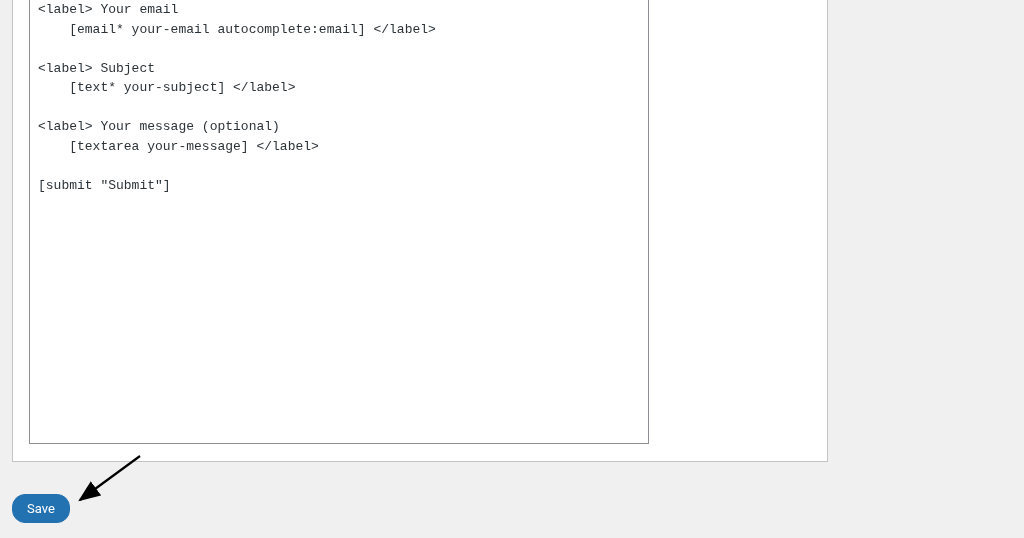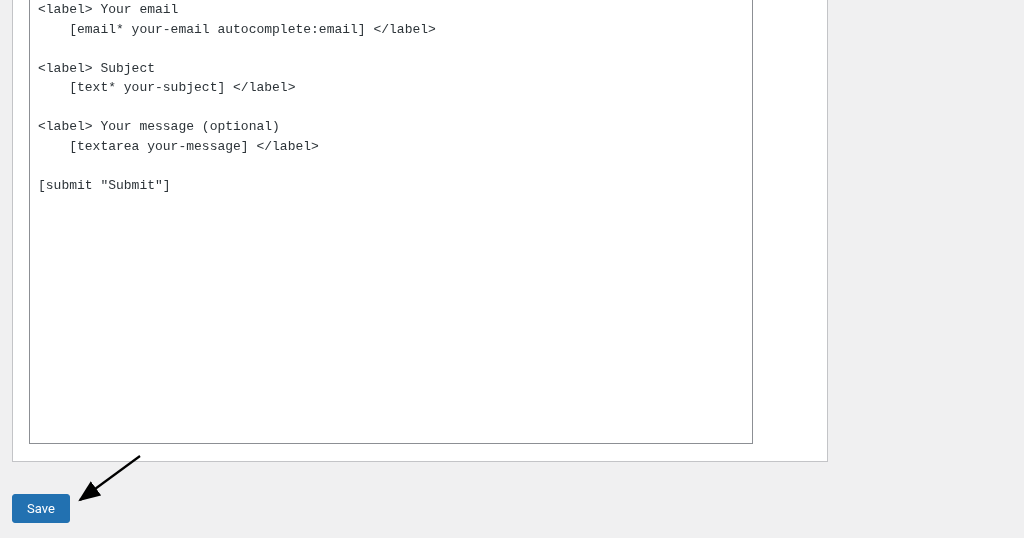--- a/index.html
+++ b/index.html
@@ -22,21 +22,21 @@
       width: 816px;
       height: 462px;
       background: #ffffff;
       border: 1px solid #c3c4c7;
       border-top: none;
     }
     .editor {
       position: absolute;
       left: 16px;
       top: 0;
-      width: 724px;
+      width: 620px;
       height: 444px;
       background: #ffffff;
       border: 1px solid #8c8f94;
       border-top: none;
       font-family: Consolas, Monaco, "Courier New", monospace;
       font-size: 13px;
       line-height: 1.5;
       color: #2c3338;
       padding: 0 8px 8px 8px;
       resize: none;
@@ -44,21 +44,21 @@
       white-space: pre;
       overflow: auto;
     }
     .save-button {
       position: absolute;
       left: 12px;
       top: 494px;
       background: #2271b1;
       color: #ffffff;
       border: 1px solid #2271b1;
-      border-radius: 3px;
+      border-radius: 13px;
       padding: 6px 14px;
       font-size: 13px;
       cursor: pointer;
       font-family: inherit;
     }
     .arrow {
       position: absolute;
       left: 72px;
       top: 448px;
       width: 80px;

